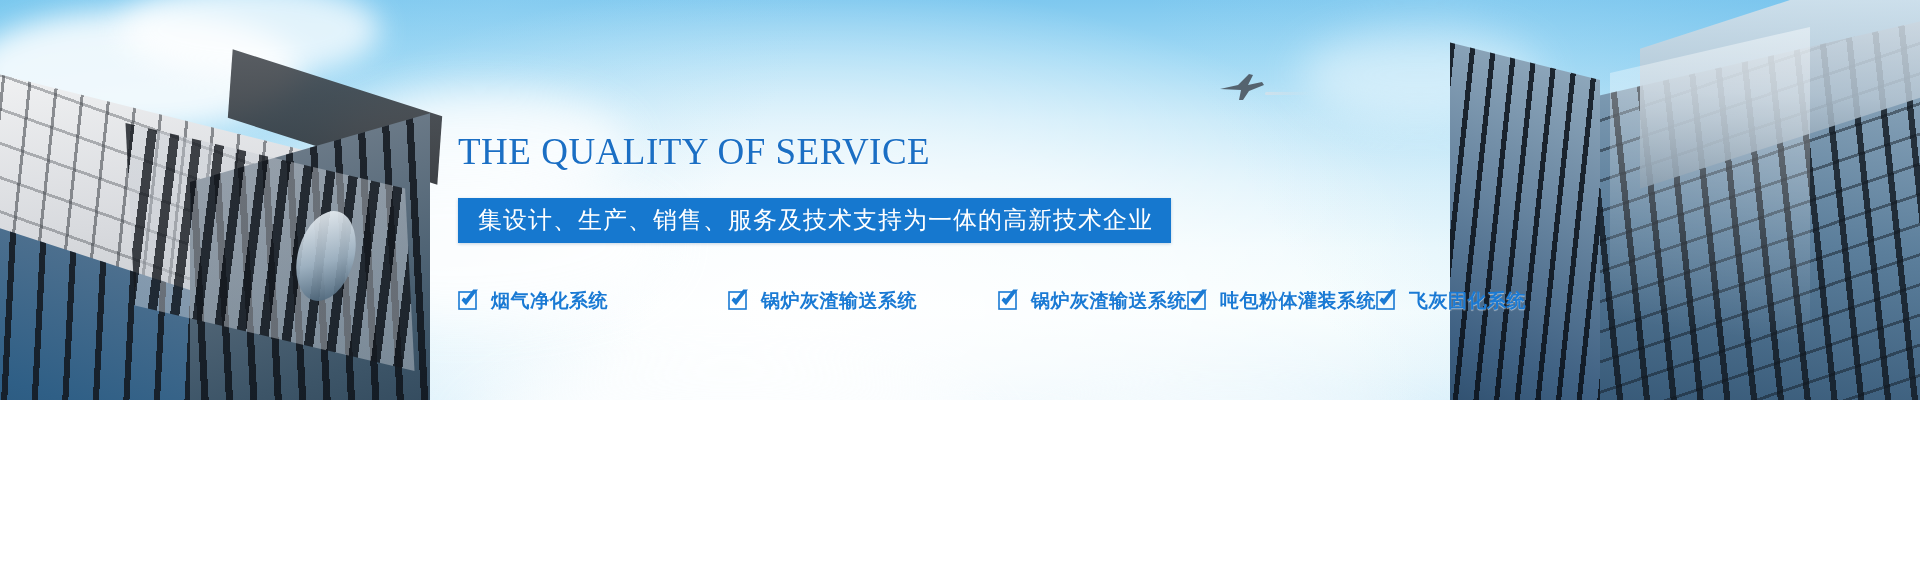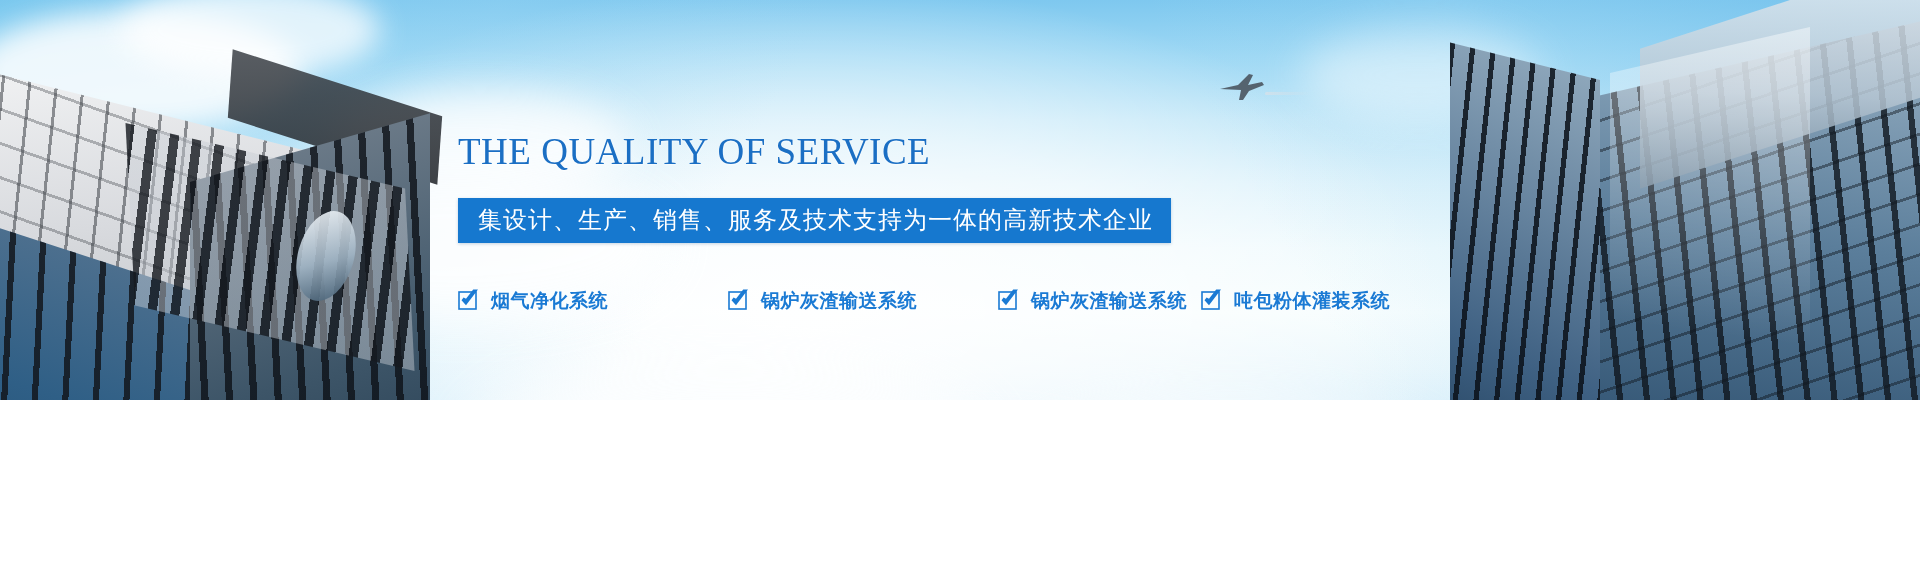--- a/index.html
+++ b/index.html
@@ -301,18 +301,27 @@
       <div class="feature">
         <span class="checkbox">
           <svg viewBox="0 0 19 19" xmlns="http://www.w3.org/2000/svg" aria-hidden="true">
             <rect x="1" y="1" width="17" height="17" fill="none" stroke="#1a7ad4" stroke-width="1.6"></rect>
             <path d="M3.5 9.2 L8 14.2 L20 -1.5 L15.2 -1.5 L8 7.8 L5.6 6.6 Z" fill="#1a7ad4"></path>
           </svg>
         </span>
         <span class="feature-label">吨包粉体灌装系统</span>
       </div>
 
+      <div class="feature">
+        <span class="checkbox">
+          <svg viewBox="0 0 19 19" xmlns="http://www.w3.org/2000/svg" aria-hidden="true">
+            <rect x="1" y="1" width="17" height="17" fill="none" stroke="#1a7ad4" stroke-width="1.6"></rect>
+            <path d="M3.5 9.2 L8 14.2 L20 -1.5 L15.2 -1.5 L8 7.8 L5.6 6.6 Z" fill="#1a7ad4"></path>
+          </svg>
+        </span>
+        <span class="feature-label">飞灰固化系统</span>
+      </div>
 
       <div></div>
 
     </div>
   </div>
 </div>
 
 </body></html>

